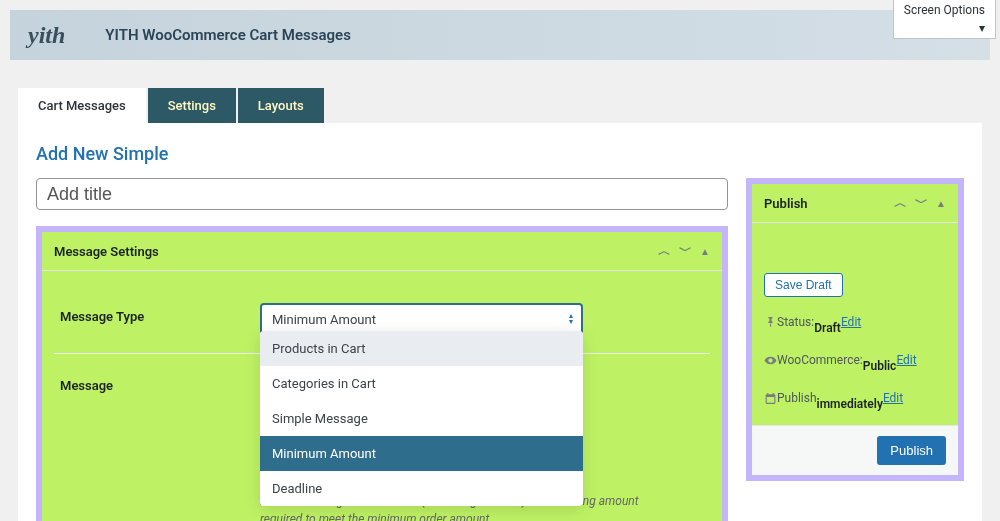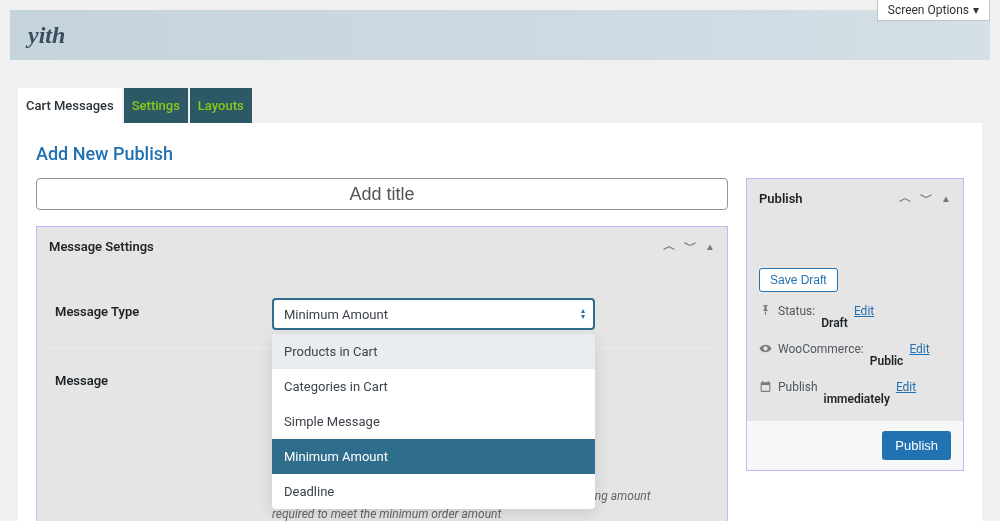--- a/index.html
+++ b/index.html
@@ -1,90 +1,91 @@
 <!DOCTYPE html>
 <html><head>
 <meta charset="utf-8">
 <style>
 * { box-sizing: border-box; margin: 0; padding: 0; }
 body { font-family: -apple-system, BlinkMacSystemFont, "Segoe UI", Roboto, sans-serif; background: #f0f0f1; color: #1d2327; font-size: 13px; width: 1000px; height: 521px; overflow: hidden; }
 
-.screen-options { position: absolute; top: 0; right: 10px; background: #fff; border: 1px solid #c3c4c7; border-top: none; padding: 3px 10px; font-size: 12px; color: #2c3338; display: flex; align-items: flex-end; gap: 4px; }
+.screen-options { position: absolute; top: 0; right: 4px; background: #fff; border: 1px solid #c3c4c7; border-top: none; padding: 3px 10px; font-size: 12px; color: #2c3338; display: flex; align-items: flex-end; gap: 4px; flex-direction: column; }
 
 .header-bar { background: linear-gradient(to right, #c5d3dc, #d4dfe6); height: 50px; display: flex; align-items: center; padding: 0 18px; margin-top: 10px; margin-left: 10px; margin-right: 10px; }
 .logo { font-family: Georgia, serif; font-style: italic; font-weight: bold; font-size: 24px; color: #3a4f5e; margin-right: 40px; }
 .header-title { font-size: 15px; font-weight: 600; color: #2b4456; }
 
 .tabs { display: flex; margin: 28px 0 0 18px; }
-.tab { padding: 10px 8px; font-size: 13px; font-weight: 500; cursor: pointer; }
+.tab { padding: 10px 20px; font-size: 13px; font-weight: 500; cursor: pointer; }
 .tab.active { background: #fff; color: #2c3338; }
-.tab.inactive { background: #2d5866; color: #84cc16; margin-left: 2px; }
+.tab.inactive { background: #2d5866; color: #fef9c3; margin-left: 2px; }
 
 .content-wrap { background: #fff; margin: 0 18px; padding: 20px 0 40px 0; min-height: 400px; position: relative; }
 
 .page-title { color: #2271b1; font-size: 18px; font-weight: 500; margin: 0 0 14px 18px; }
 
 .main-row { display: flex; gap: 18px; padding: 0 18px; align-items: flex-start; }
 .main-col { flex: 1; }
 .side-col { width: 218px; }
 
-.title-input { width: 100%; height: 32px; border: 1px solid #949494; border-radius: 4px; padding: 0 10px; font-size: 18px; color: #0f172a; text-align: center; }
+.title-input { width: 100%; height: 32px; border: 1px solid #949494; border-radius: 4px; padding: 0 10px; font-size: 18px; color: #0f172a; }
 .title-input::placeholder { color: #555; }
 
-.metabox { border: 1px solid #c4b5fd; margin-top: 16px; background: #e5e5e5; }
+.metabox { border: 6px solid #c4b5fd; margin-top: 16px; background: #bef264; }
 .metabox-header { display: flex; align-items: center; justify-content: space-between; padding: 10px 12px; border-bottom: 1px solid #e5e5e5; font-weight: 600; font-size: 13px; }
 .metabox-controls { display: flex; gap: 8px; align-items: center; color: #787c82; }
 .metabox-body { padding: 14px 12px; }
 
 .field-row { display: flex; padding: 18px 6px; }
 .field-row.sep { border-top: 1px solid #eee; }
 .field-label { width: 200px; font-weight: 600; font-size: 13px; padding-top: 6px; }
-.field-control { flex: 1; position: relative; margin-left: 17px; }
+.field-control { flex: 1; position: relative; }
 
 .select-box { width: 323px; height: 32px; border: 2px solid #2f6d8c; border-radius: 4px; display: flex; align-items: center; justify-content: space-between; padding: 0 8px 0 10px; font-size: 13px; color: #3c434a; background: #fff; position: relative; }
 .select-arrows { display: flex; flex-direction: column; font-size: 8px; line-height: 6px; color: #2271b1; }
 
-.dropdown { position: absolute; top: 36px; left: 0; width: 323px; background: #fff; border-radius: 4px; box-shadow: 0 4px 16px rgba(0,0,0,0.12); z-index: 100; overflow: hidden; }
+.dropdown { position: absolute; top: 28px; left: 0; width: 323px; background: #fff; border-radius: 4px; box-shadow: 0 4px 16px rgba(0,0,0,0.12); z-index: 100; overflow: hidden; }
 .dropdown-item { padding: 10px 12px; font-size: 13px; color: #3c434a; cursor: pointer; }
 .dropdown-item.hover { background: #e9edf1; }
 .dropdown-item.selected { background: #2f6d8c; color: #fff; }
 
 .help-text { font-style: italic; color: #666; font-size: 12px; margin-top: 120px; width: 420px; line-height: 1.5; }
 
 .publish-body { padding: 10px 12px 14px 12px; }
 .save-draft { border: 1px solid #2271b1; color: #2271b1; background: #fff; padding: 4px 10px; border-radius: 3px; font-size: 12px; cursor: pointer; margin-top: 40px; }
-.publish-line { display: flex; gap: 6px; margin-top: 12px; font-size: 12px; color: #50575e; }
+.publish-line { display: flex; align-items: center; margin-top: 12px; font-size: 12px; color: #50575e; }
 .publish-line .value { color: #1d2327; font-weight: 600; margin-top: 12px; }
 .publish-line .edit-link { color: #2271b1; text-decoration: underline; cursor: pointer; }
 .publish-footer { border-top: 1px solid #e5e5e5; padding: 10px 12px; display: flex; justify-content: flex-end; margin: 14px -12px -14px -12px; background: #f6f7f7; }
 .publish-btn { background: #2271b1; color: #fff; border: none; padding: 7px 13px; border-radius: 3px; font-size: 13px; cursor: pointer; }
 
 .icon-svg { width: 13px; height: 13px; fill: #787c82; }
 .tri-up { font-size: 10px; color: #787c82; }
 </style>
 </head>
 <body>
 
 <div class="screen-options">
   <span>Screen Options</span>
   <span>▾</span>
 </div>
 
 <div class="header-bar">
   <div class="logo">yith</div>
+  <div class="header-title">YITH WooCommerce Cart Messages</div>
 </div>
 
 <div class="tabs">
   <div class="tab active">Cart Messages</div>
   <div class="tab inactive">Settings</div>
   <div class="tab inactive">Layouts</div>
 </div>
 
 <div class="content-wrap">
-  <div class="page-title">Add New Publish</div>
+  <div class="page-title">Add New Simple</div>
 
   <div class="main-row">
     <div class="main-col">
       <input type="text" class="title-input" placeholder="Add title" style="">
 
       <div class="metabox">
         <div class="metabox-header">
           <span>Message Settings</span>
           <div class="metabox-controls">
             <span>︿</span>

